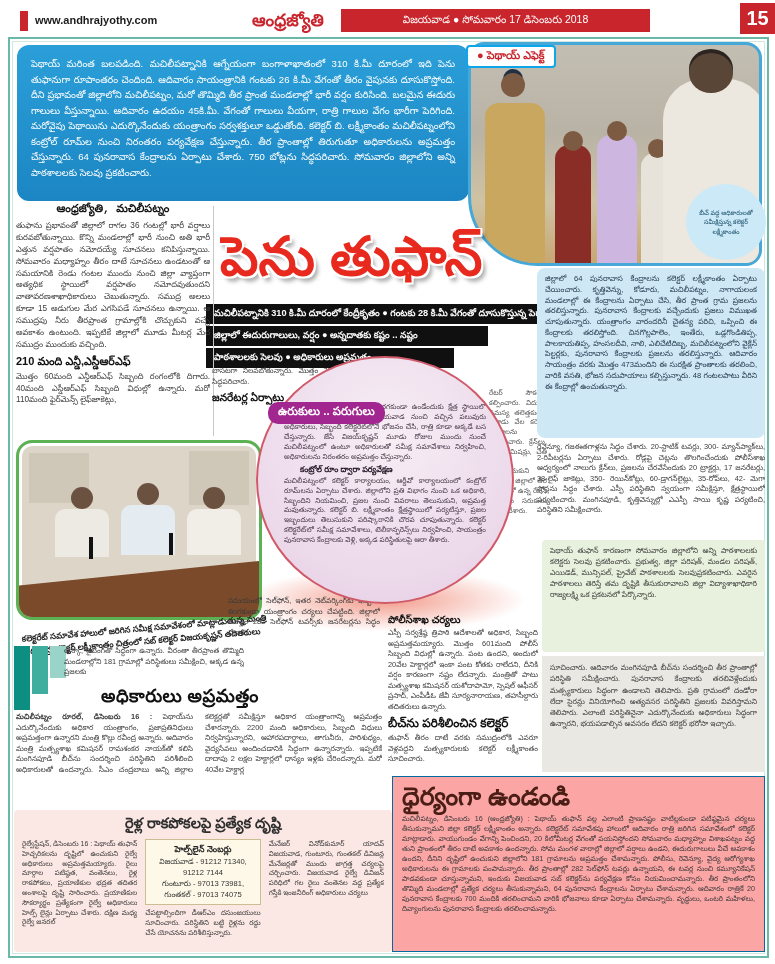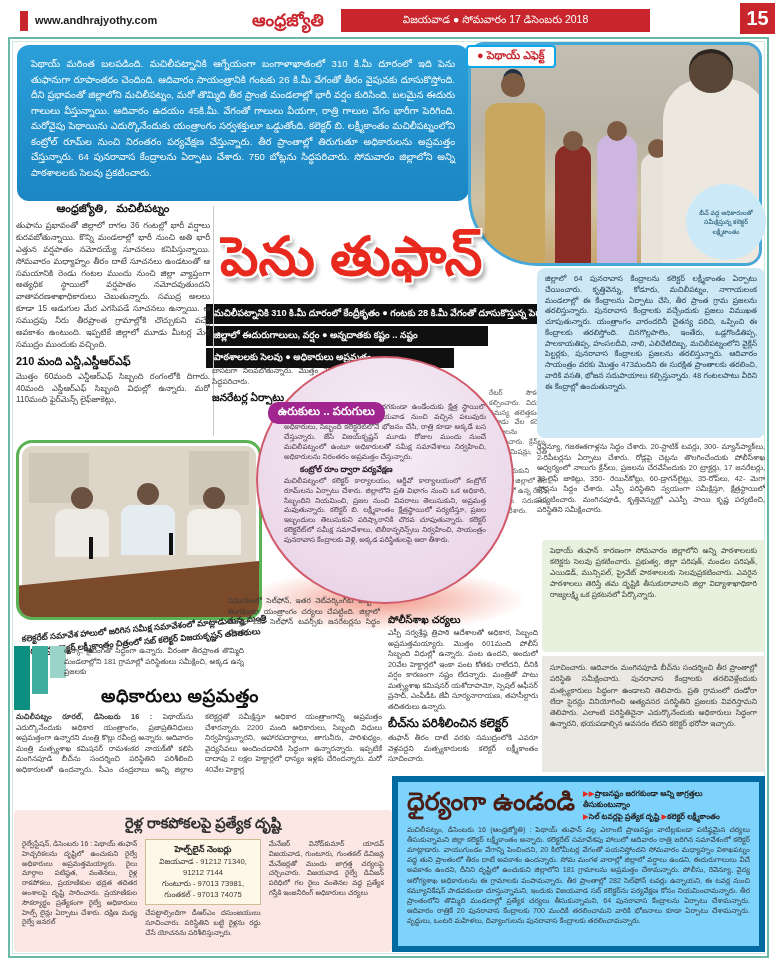--- a/index.html
+++ b/index.html
@@ -77,21 +77,21 @@
   .sec-head{font-size:18px;font-weight:800;color:#111;text-align:center;letter-spacing:.5px;white-space:nowrap;overflow:hidden;}
   .off-body{columns:2;column-gap:12px;}
   .boxpink{left:14px;top:810px;width:378px;height:142px;background:#fbe8e4;border-radius:4px;
            padding:5px 8px;box-sizing:border-box;}
   .boxpink h3{margin:0 0 4px 0;text-align:center;font-size:14.5px;color:#2e2e2e;}
   .traincols{display:flex;gap:8px;height:108px;overflow:hidden;}
   .traincols>div{flex:1;}
   .helpline{background:#fdf8e8;border:1px solid #cdbd92;padding:4px;text-align:center;margin-bottom:3px;}
   .helpline .hl-t{font-weight:bold;font-size:8.5px;color:#222;}
   .helpline .hl-l{font-size:7.6px;color:#333;line-height:1.45;}
-  .boxcream{left:392px;top:776px;width:373px;height:176px;background:#7dd3fc;border:6px solid #0369a1;
+  .boxcream{left:392px;top:776px;width:373px;height:176px;background:#fca5a5;border:1px solid #0369a1;
             padding:6px 9px;box-sizing:border-box;overflow:hidden;}
   .courage-top{display:flex;gap:8px;align-items:flex-start;margin-bottom:3px;}
   .courage-h{font-size:25px;font-weight:800;color:#4a1d15;white-space:nowrap;line-height:1.1;}
   .courage-bullets{font-size:7.6px;font-weight:bold;color:#222;line-height:1.5;}
   .arr{color:#e8291e;font-weight:bold;}
   .arr.dbl::before{content:"▶▶";} .arr.sgl::before{content:"▶";}
 </style>
 </head>
 <body>
 
@@ -218,24 +218,17 @@
         </div>
         <div class="txt fs7">చేపట్టాల్సిందిగా డీఆర్ఎం దసుంజయులు సూచించారు. పరిస్థితిని బట్టి రైళ్లను రద్దు చేసే యోచనను పరిశీలిస్తున్నారు.</div>
       </div>
       <div class="txt fs7">మేనేజర్ వినోద్‌కుమార్ యాదవ్ విజయవాడ, గుంటూరు, గుంతకల్ డివిజన్ల మేనేజర్లతో ముందు జాగ్రత్త చర్యలపై చర్చించారు. విజయవాడ రైల్వే డివిజన్ పరిధిలో గల రైలు వంతెనల వద్ద ప్రత్యేక గస్తీకి ఇంజనీరింగ్ అధికారులు చర్యలు</div>
     </div>
   </div>
 
   <div class="abs boxcream">
     <div class="courage-top">
       <div class="courage-h">ధైర్యంగా ఉండండి</div>
-      <div class="courage-bullets">
-        <div><span class="arr dbl"></span><span>ప్రాణనష్టం జరగకుండా అన్ని జాగ్రత్తలు తీసుకుంటున్నాం</span></div>
-        <div>
-          <span class="arr sgl"></span><span>సెల్ టవర్లపై ప్రత్యేక దృష్టి</span>
-          <span class="arr sgl"></span><span>కలెక్టర్ లక్ష్మీకాంతం</span>
-        </div>
-      </div>
     </div>
     <div class="txt" style="font-size:7.2px;line-height:1.4;height:122px;">మచిలీపట్నం, డిసెంబరు 16 (ఆంధ్రజ్యోతి) : పెథాయ్ తుఫాన్ వల్ల ఎలాంటి ప్రాణనష్టం వాటిల్లకుండా పటిష్ఠమైన చర్యలు తీసుకున్నామని జిల్లా కలెక్టర్ లక్ష్మీకాంతం అన్నారు. కలెక్టరేట్ సమావేశపు హాలులో ఆదివారం రాత్రి జరిగిన సమావేశంలో కలెక్టర్ మాట్లాడారు. వాయుగుండం వేగాన్ని పెంచిందని, 20 కిలోమీటర్ల వేగంతో పయనిస్తోందని సోమవారం మధ్యాహ్నం విశాఖపట్నం వద్ద తుని ప్రాంతంలో తీరం దాటే అవకాశం ఉందన్నారు. సోమ మంగళ వారాల్లో జిల్లాలో వర్షాలు ఉండని, ఈదురుగాలులు వీచే అవకాశం ఉందని, దీనిని దృష్టిలో ఉంచుకుని జిల్లాలోని 181 గ్రామాలను అప్రమత్తం చేశామన్నారు. పోలీసు, రెవెన్యూ, వైద్య ఆరోగ్యశాఖ అధికారులను ఈ గ్రామాలకు పంపామన్నారు. తీర ప్రాంతాల్లో 282 సెల్‌ఫోన్ టవర్లు ఉన్నాయని, ఈ టవర్ల నుంచి కమ్యూనికేషన్ పాడవకుండా చూస్తున్నామని, ఇందుకు విజయవాడ సబ్ కలెక్టర్‌ను పర్యవేక్షణ కోసం నియమించామన్నారు. తీర ప్రాంతంలోని తొమ్మిది మండలాల్లో ప్రత్యేక చర్యలు తీసుకున్నామని, 64 పునరావాస కేంద్రాలను ఏర్పాటు చేశామన్నారు. ఆదివారం రాత్రికే 20 పునరావాస కేంద్రాలకు 700 మందికి తరలించామని వారికి భోజనాలు కూడా ఏర్పాటు చేశామన్నారు. వృద్ధులు, ఒంటరి మహిళలు, దివ్యాంగులను పునరావాస కేంద్రాలకు తరలించామన్నారు.</div>
   </div>
 
 </div>
 
 </body></html>

